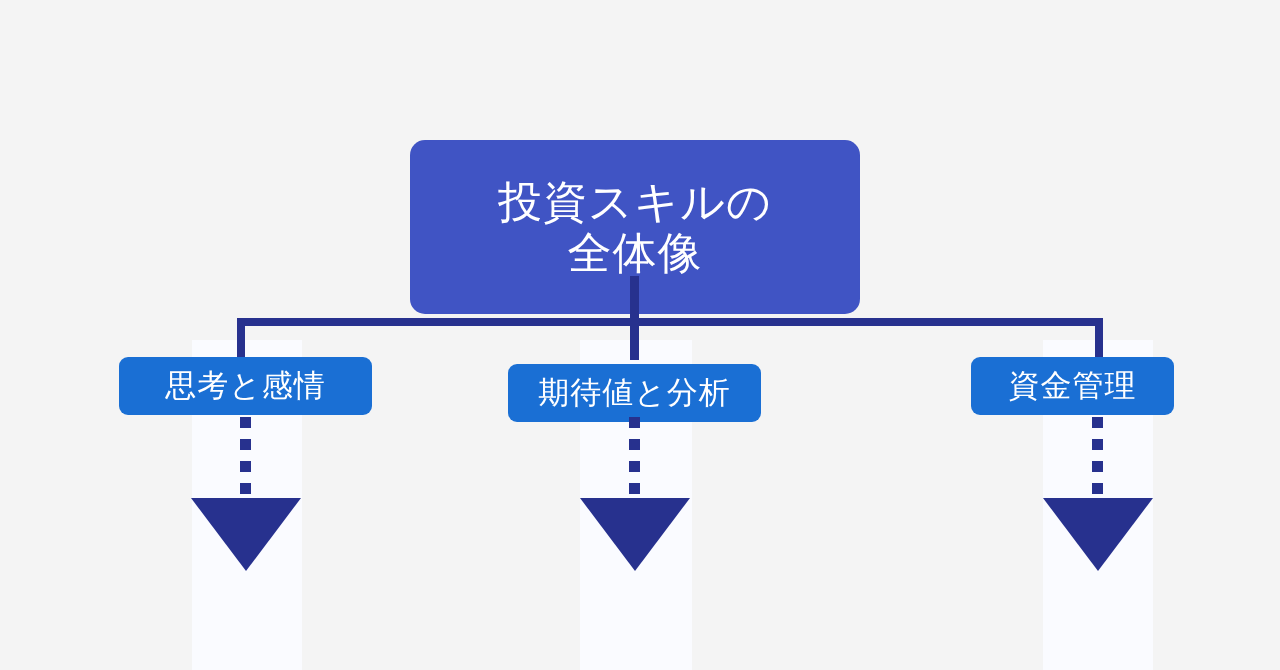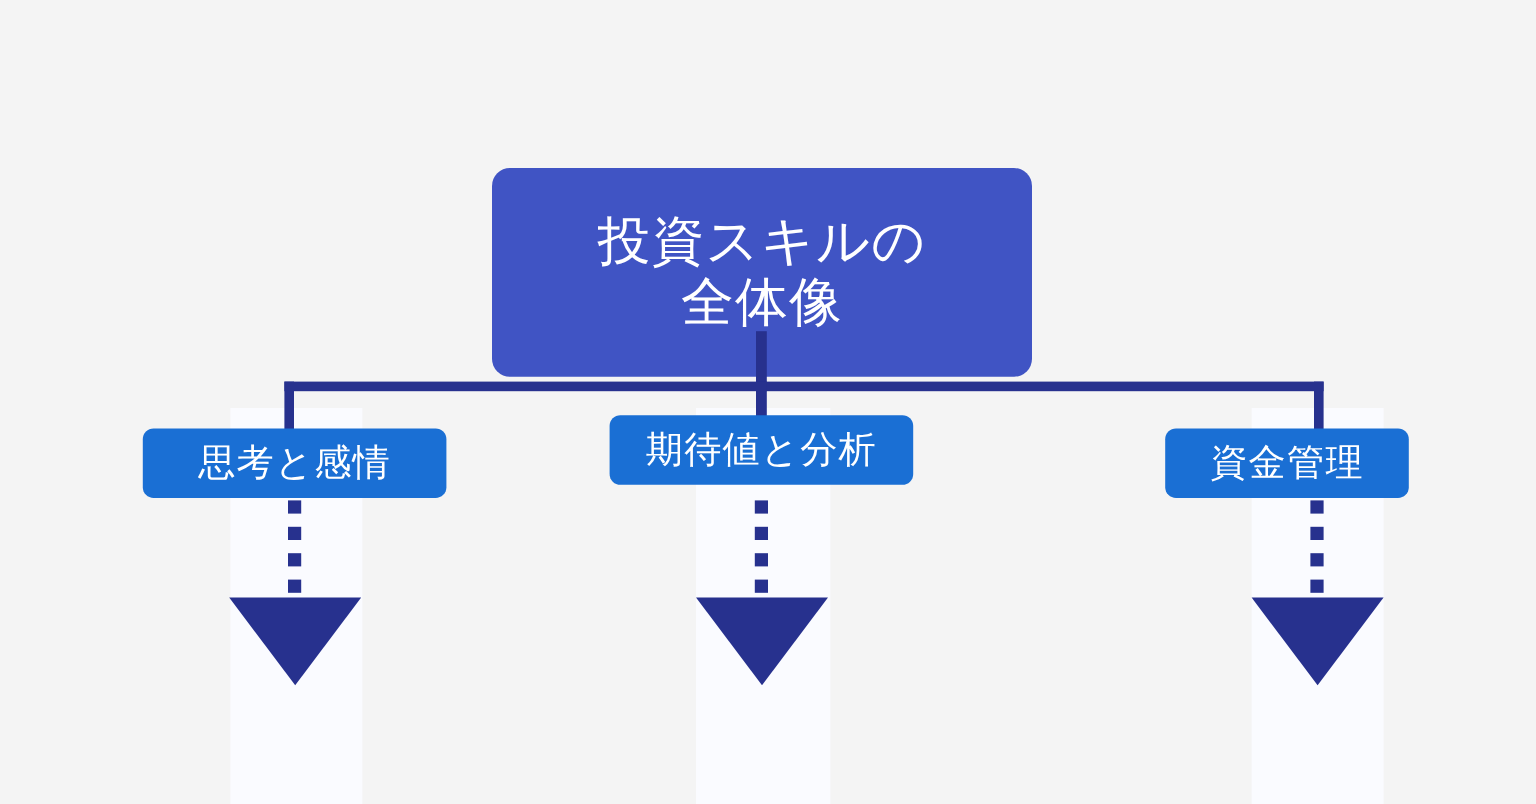--- a/index.html
+++ b/index.html
@@ -56,21 +56,21 @@
   .node-child {
     background: #1a6fd4;
     border-radius: 9px;
     height: 58px;
     font-size: 31px;
     letter-spacing: 1px;
     font-weight: 400;
     white-space: nowrap;
   }
   .child-0 { left: 119px;  top: 357px; width: 253px; }
-  .child-1 { left: 508px;  top: 346px; width: 253px; }
+  .child-1 { left: 508px;  top: 364px; width: 253px; }
   .child-2 { left: 971px;  top: 357px; width: 203px; }
 
   
   .conn {
     position: absolute;
     background: #27318e;
   }
   
   .stem-root { left: 630px; top: 276px; width: 9px; height: 50px; }
   

